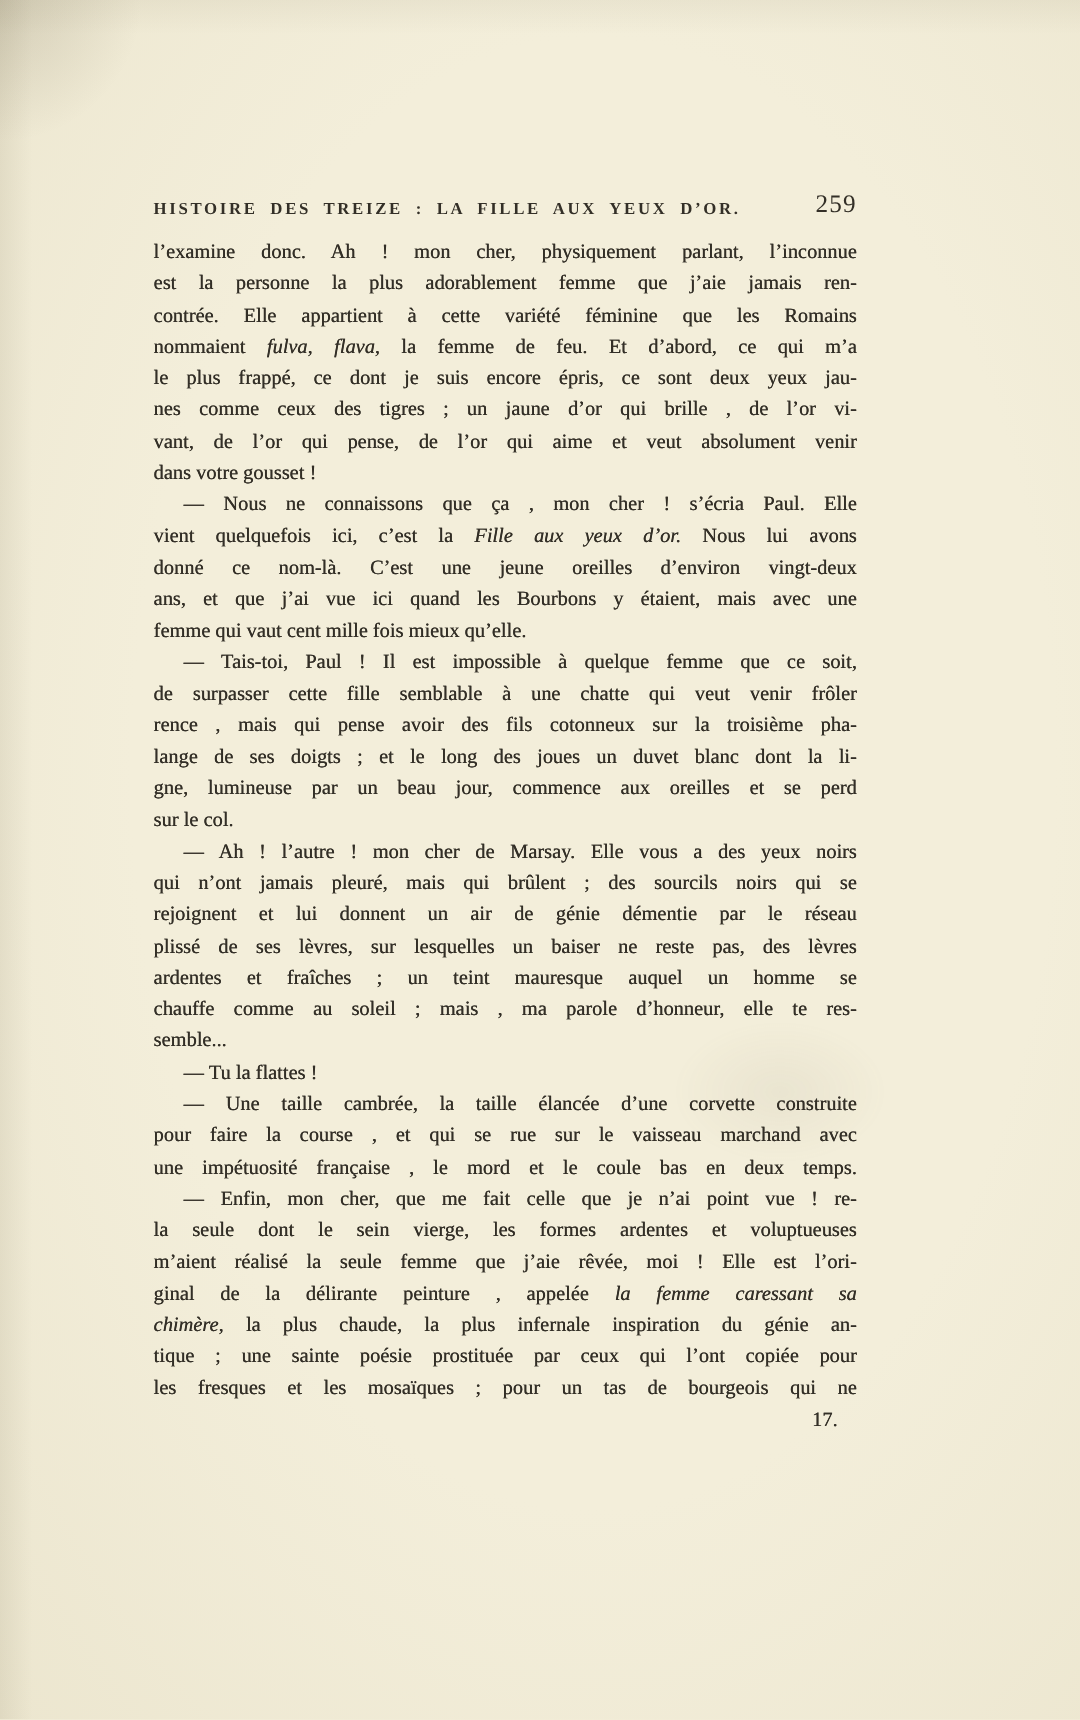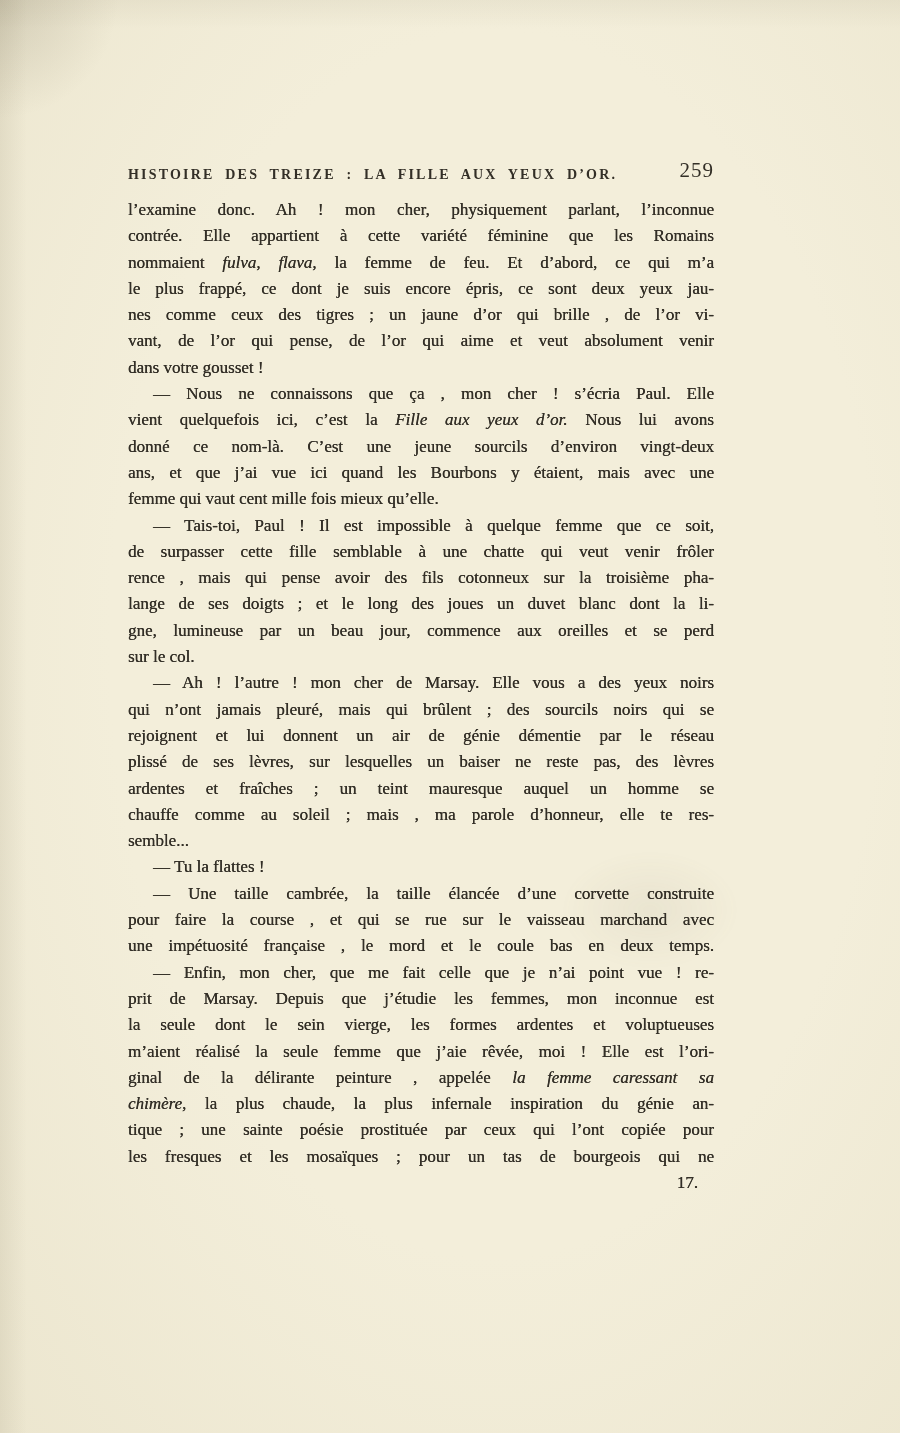--- a/index.html
+++ b/index.html
@@ -81,31 +81,32 @@
 <div class="page">
   <div class="bleed"></div>
   <div class="content">
     <div class="header">
       <span class="running-title">HISTOIRE DES TREIZE : LA FILLE AUX YEUX D’OR.</span>
       <span class="page-number">259</span>
     </div>
     <div class="body">
         <div class="para no-indent">
           <div class="line">l’examine donc. Ah ! mon cher, physiquement parlant, l’inconnue</div>
+          <div class="line">est la personne la plus adorablement femme que j’aie jamais ren-</div>
           <div class="line">contrée. Elle appartient à cette variété féminine que les Romains</div>
           <div class="line">nommaient <i>fulva, flava,</i> la femme de feu. Et d’abord, ce qui m’a</div>
           <div class="line">le plus frappé, ce dont je suis encore épris, ce sont deux yeux jau-</div>
           <div class="line">nes comme ceux des tigres ; un jaune d’or qui brille , de l’or vi-</div>
           <div class="line">vant, de l’or qui pense, de l’or qui aime et veut absolument venir</div>
           <div class="line endline">dans votre gousset !</div>
         </div>
         <div class="para">
           <div class="line">— Nous ne connaissons que ça , mon cher ! s’écria Paul. Elle</div>
           <div class="line">vient quelquefois ici, c’est la <i>Fille aux yeux d’or.</i> Nous lui avons</div>
-          <div class="line">donné ce nom-là. C’est une jeune sourcils d’environ vingt-deux</div>
+          <div class="line">donné ce nom-là. C’est une jeune oreilles d’environ vingt-deux</div>
           <div class="line">ans, et que j’ai vue ici quand les Bourbons y étaient, mais avec une</div>
           <div class="line endline">femme qui vaut cent mille fois mieux qu’elle.</div>
         </div>
         <div class="para">
           <div class="line">— Tais-toi, Paul ! Il est impossible à quelque femme que ce soit,</div>
           <div class="line">de surpasser cette fille semblable à une chatte qui veut venir frôler</div>
           <div class="line">rence , mais qui pense avoir des fils cotonneux sur la troisième pha-</div>
           <div class="line">lange de ses doigts ; et le long des joues un duvet blanc dont la li-</div>
           <div class="line">gne, lumineuse par un beau jour, commence aux oreilles et se perd</div>
           <div class="line endline">sur le col.</div>
@@ -122,21 +123,20 @@
         <div class="para">
           <div class="line endline">— Tu la flattes !</div>
         </div>
         <div class="para">
           <div class="line">— Une taille cambrée, la taille élancée d’une corvette construite</div>
           <div class="line">pour faire la course , et qui se rue sur le vaisseau marchand avec</div>
           <div class="line">une impétuosité française , le mord et le coule bas en deux temps.</div>
         </div>
         <div class="para">
           <div class="line">— Enfin, mon cher, que me fait celle que je n’ai point vue ! re-</div>
-          <div class="line">prit de Marsay. Depuis que j’étudie les femmes, mon inconnue est</div>
           <div class="line">la seule dont le sein vierge, les formes ardentes et voluptueuses</div>
           <div class="line">m’aient réalisé la seule femme que j’aie rêvée, moi ! Elle est l’ori-</div>
           <div class="line">ginal de la délirante peinture , appelée <i>la femme caressant sa</i></div>
           <div class="line"><i>chimère,</i> la plus chaude, la plus infernale inspiration du génie an-</div>
           <div class="line">tique ; une sainte poésie prostituée par ceux qui l’ont copiée pour</div>
           <div class="line">les fresques et les mosaïques ; pour un tas de bourgeois qui ne</div>
         </div>
       </div>
     <div class="footer">
       <span>17.</span>

